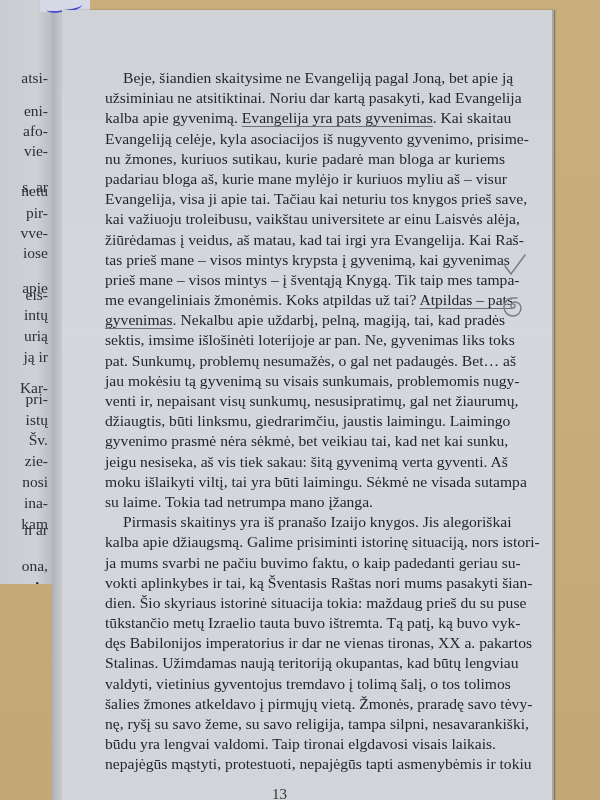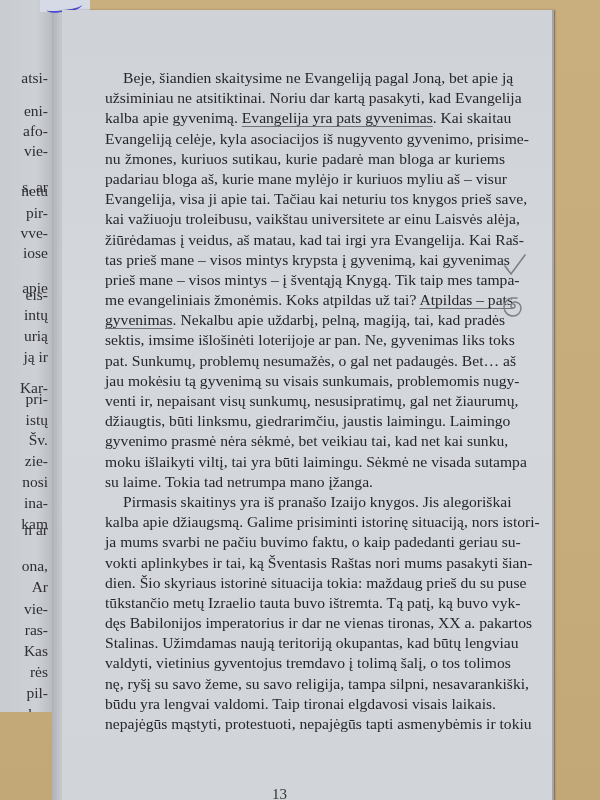--- a/index.html
+++ b/index.html
@@ -7,21 +7,21 @@
       width: 600px; height: 800px; overflow: hidden; position: relative;
       background: #c7ad7f;
       font-family: "Liberation Serif", "DejaVu Serif", serif;
     }
     .table-bg {
       position: absolute; inset: 0;
       background: linear-gradient(180deg, #c9ae7e 0%, #c6ab7b 60%, #c3a877 100%);
     }
     
     .left-page {
-      position: absolute; left: 0; top: 0; width: 52px; height: 712px;
+      position: absolute; left: 0; top: 0; width: 52px; height: 584px;
       background: linear-gradient(90deg, #c9ccd0 0%, #cdd0d4 70%, #b9bcc1 100%);
       overflow: hidden;
     }
     .left-page .frag {
       position: absolute; right: 4px; font-size: 15.5px; color: #2e2e33;
       white-space: nowrap; line-height: 1;
     }
     .gutter {
       position: absolute; left: 52px; top: 0; width: 14px; height: 800px;
       background: linear-gradient(90deg, #aeb2b8 0%, #c4c7cc 60%, #cfd2d6 100%);
@@ -131,31 +131,33 @@
     <span class="line">tas prieš mane – visos mintys krypsta į gyvenimą, kai gyvenimas</span>
     <span class="line">prieš mane – visos mintys – į šventąją Knygą. Tik taip mes tampa-</span>
     <span class="line"><span>me evangeliniais žmonėmis. Koks atpildas už tai? </span><span class="ul">Atpildas – pats</span><span></span></span>
     <span class="line"><span></span><span class="ul">gyvenimas</span><span>. Nekalbu apie uždarbį, pelną, magiją, tai, kad pradės</span></span>
     <span class="line">sektis, imsime išlošinėti loterijoje ar pan. Ne, gyvenimas liks toks</span>
     <span class="line">pat. Sunkumų, problemų nesumažės, o gal net padaugės. Bet… aš</span>
     <span class="line">jau mokėsiu tą gyvenimą su visais sunkumais, problemomis nugy-</span>
     <span class="line">venti ir, nepaisant visų sunkumų, nesusipratimų, gal net žiaurumų,</span>
     <span class="line">džiaugtis, būti linksmu, giedrarimčiu, jaustis laimingu. Laimingo</span>
     <span class="line">gyvenimo prasmė nėra sėkmė, bet veikiau tai, kad net kai sunku,</span>
+    <span class="line">jeigu nesiseka, aš vis tiek sakau: šitą gyvenimą verta gyventi. Aš</span>
     <span class="line">moku išlaikyti viltį, tai yra būti laimingu. Sėkmė ne visada sutampa</span>
     <span class="line last">su laime. Tokia tad netrumpa mano įžanga.</span>
     <span class="line indent">Pirmasis skaitinys yra iš pranašo Izaijo knygos. Jis alegoriškai</span>
     <span class="line">kalba apie džiaugsmą. Galime prisiminti istorinę situaciją, nors istori-</span>
     <span class="line">ja mums svarbi ne pačiu buvimo faktu, o kaip padedanti geriau su-</span>
     <span class="line">vokti aplinkybes ir tai, ką Šventasis Raštas nori mums pasakyti šian-</span>
     <span class="line">dien. Šio skyriaus istorinė situacija tokia: maždaug prieš du su puse</span>
     <span class="line">tūkstančio metų Izraelio tauta buvo ištremta. Tą patį, ką buvo vyk-</span>
     <span class="line">dęs Babilonijos imperatorius ir dar ne vienas tironas, XX a. pakartos</span>
     <span class="line">Stalinas. Užimdamas naują teritoriją okupantas, kad būtų lengviau</span>
     <span class="line">valdyti, vietinius gyventojus tremdavo į tolimą šalį, o tos tolimos</span>
+    <span class="line">šalies žmones atkeldavo į pirmųjų vietą. Žmonės, praradę savo tėvy-</span>
     <span class="line">nę, ryšį su savo žeme, su savo religija, tampa silpni, nesavarankiški,</span>
     <span class="line last">būdu yra lengvai valdomi. Taip tironai elgdavosi visais laikais.</span>
     <span class="line">nepajėgūs mąstyti, protestuoti, nepajėgūs tapti asmenybėmis ir tokiu</span>
   </div>
 
 <svg class="margin-check" viewBox="0 0 26 26">
   <path d="M3 14 L9 22 L23 3" fill="none" stroke="#7d7f88" stroke-width="1.6" stroke-linecap="round"></path>
 </svg>
 <svg class="margin-spiral" viewBox="0 0 24 24">
   <path d="M12 12 m0 -2 a2 2 0 1 1 -2 2 a4 4 0 0 1 4 -4 a6 6 0 0 1 6 6 a8 8 0 0 1 -8 8 a9 9 0 0 1 -9 -9 a9 9 0 0 1 9 -9 l4 0" fill="none" stroke="#7d7f88" stroke-width="1.5" stroke-linecap="round"></path>

